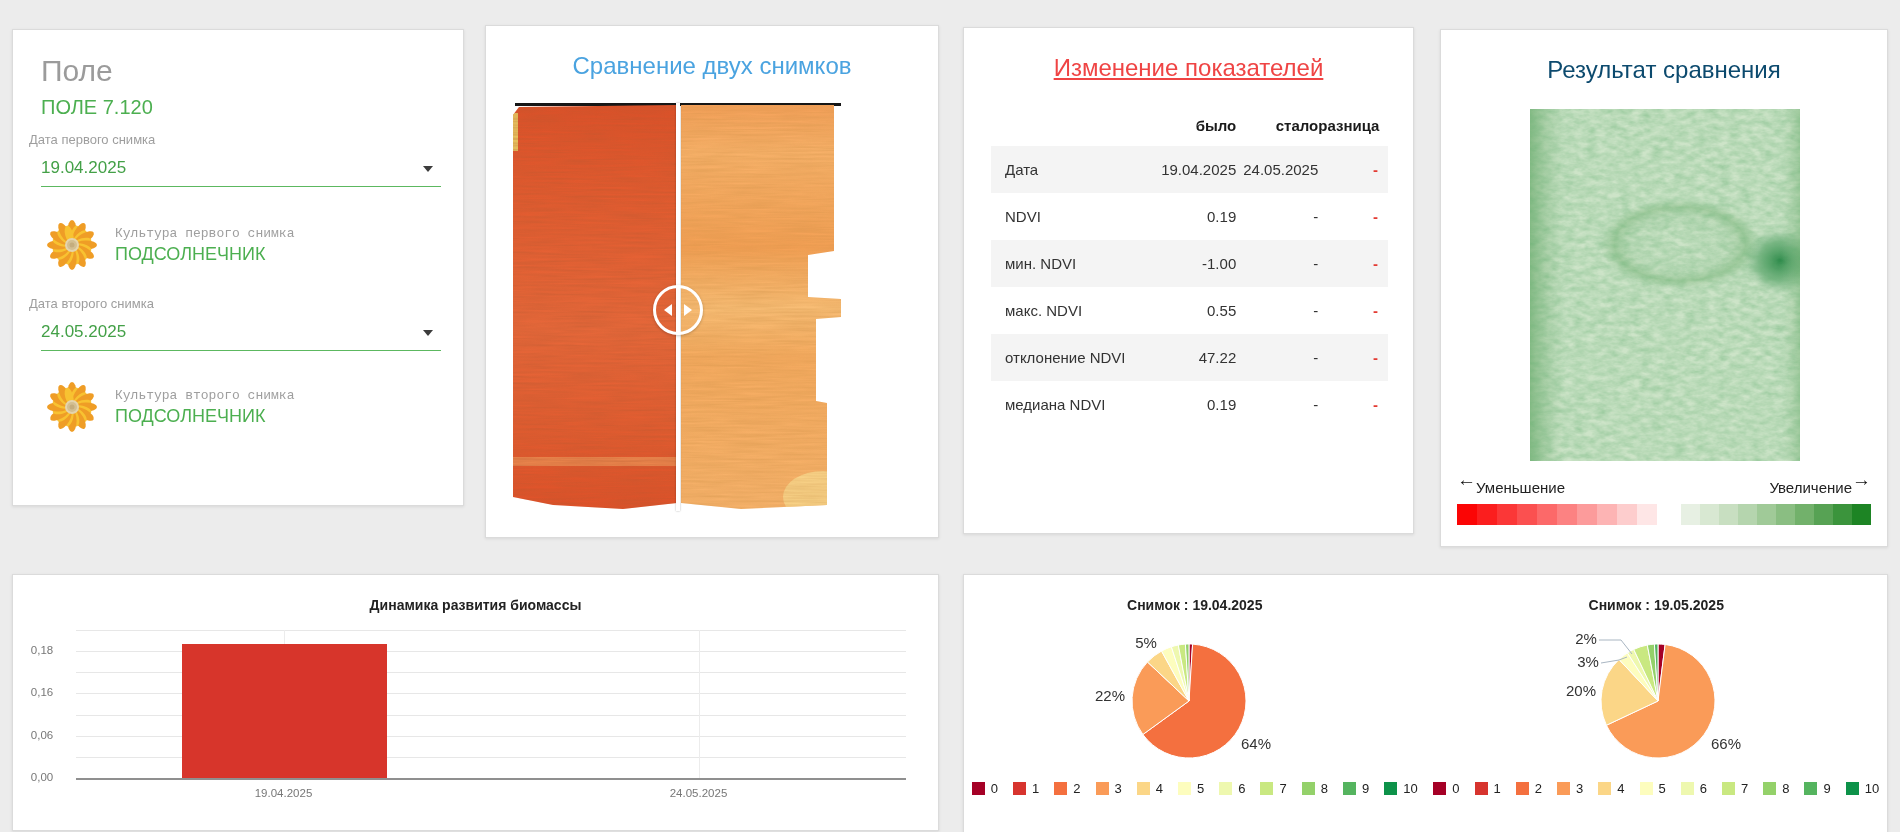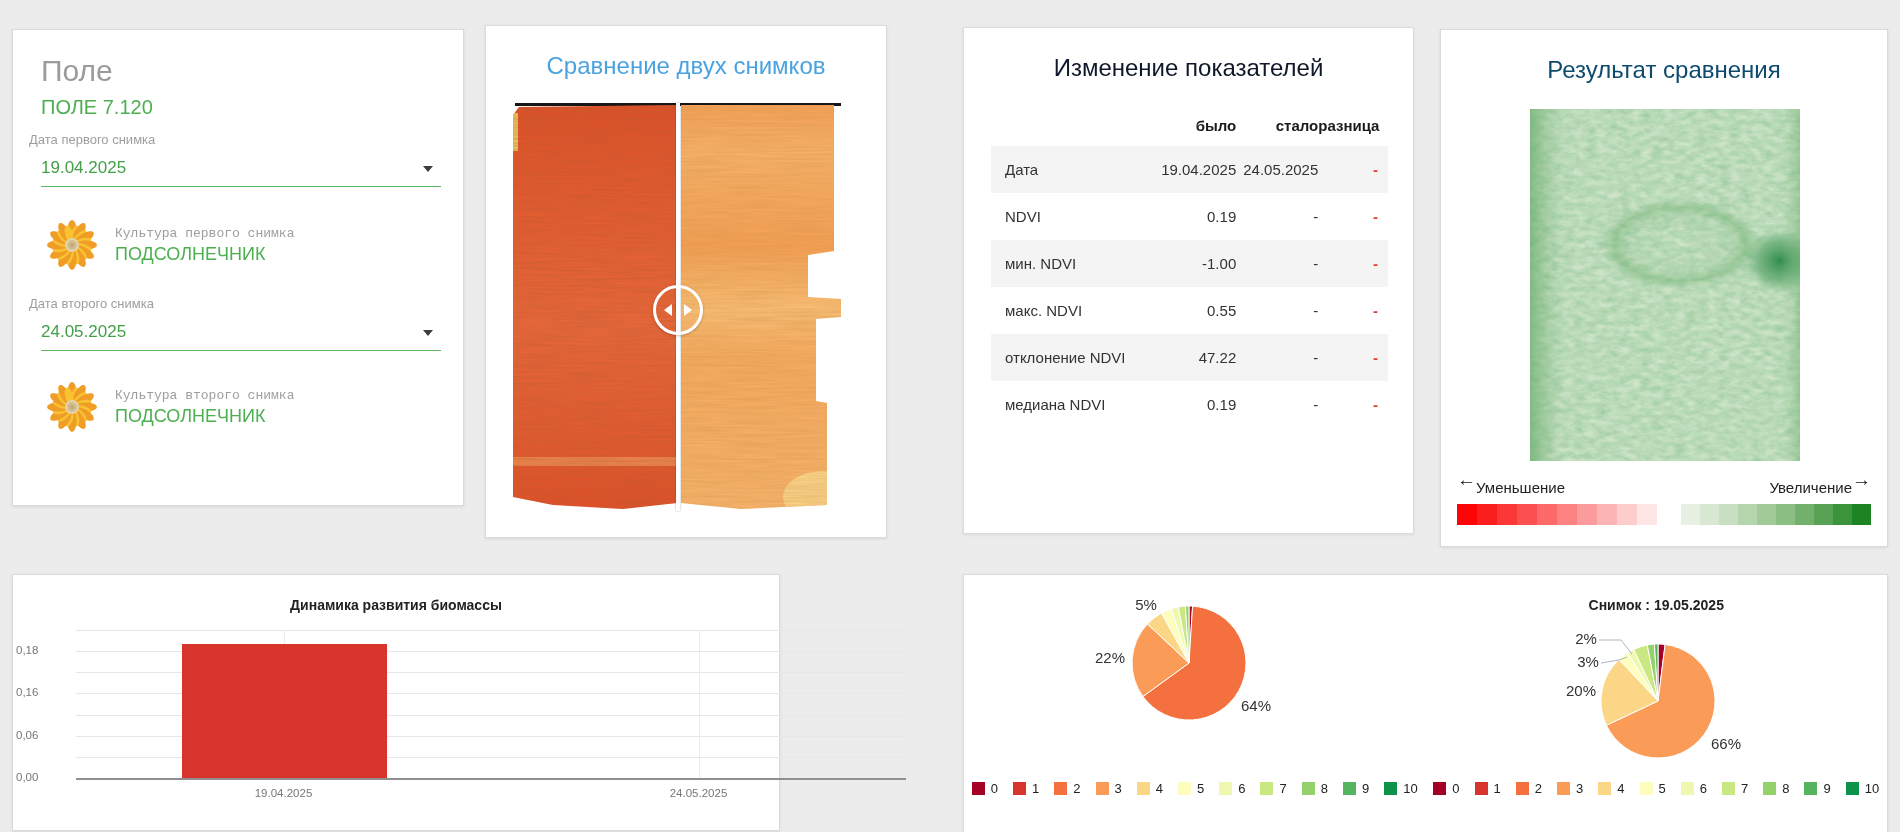--- a/index.html
+++ b/index.html
@@ -14,35 +14,35 @@
   .fp-select .val{position:absolute;left:0;top:4px;}
   .caret{position:absolute;right:8px;top:12px;width:0;height:0;border-left:5px solid transparent;border-right:5px solid transparent;border-top:6px solid #3c3c3c;}
   .crop-row{position:absolute;left:32px;width:400px;height:56px;}
   .crop-row svg{position:absolute;left:0;top:0;}
   .crop-label{position:absolute;left:70px;top:8px;font-size:13px;color:#9e9e9e;font-family:Liberation Mono, monospace;}
   .crop-value{position:absolute;left:70px;top:26px;font-size:18px;color:#4caf50;}
   .cmp-btn{position:absolute;left:38px;top:423px;width:186px;height:39px;background:#29b9d3;border:none;border-radius:3px;color:#fff;
     font-size:14px;font-weight:bold;letter-spacing:.8px;display:flex;align-items:center;justify-content:center;gap:10px;cursor:pointer;
     box-shadow:0 2px 4px rgba(0,0,0,.18);font-family:"Liberation Sans",sans-serif;}
   
-  #p-cmp{left:485px;top:8px;width:402px;height:513px;}
+  #p-cmp{left:485px;top:8px;width:454px;height:513px;}
   .p-title{position:absolute;top:26px;left:0;width:100%;text-align:center;font-size:24px;}
   #p-cmp .p-title{color:#4aa3e0;}
   .cmp-wrap{position:absolute;left:27px;top:77px;width:330px;height:408px;}
   .cmp-topline{position:absolute;left:2px;top:0;width:326px;height:3px;background:#161616;}
   .cmp-img{position:absolute;top:2px;}
   .cmp-divider{position:absolute;left:163px;top:0;width:4px;height:408px;background:#fff;box-shadow:0 0 2px rgba(0,0,0,.35);cursor:ew-resize;}
   .cmp-handle{position:absolute;left:140px;top:182px;width:50px;height:50px;border:3px solid #fff;border-radius:50%;box-sizing:border-box;
     box-shadow:0 1px 3px rgba(0,0,0,.25);cursor:ew-resize;}
   .tri{position:absolute;width:0;height:0;top:16px;border-top:6px solid transparent;border-bottom:6px solid transparent;}
   .tri-l{left:8px;border-right:8px solid #fff;}
   .tri-r{right:8px;border-left:8px solid #fff;}
   
   #p-ind{left:963px;top:10px;width:451px;height:507px;}
-  #p-ind .p-title{color:#0f172a;}
+  #p-ind .p-title{color:#ef4444;text-decoration:underline;}
   .ind-table{position:absolute;left:27px;top:76px;width:397px;font-size:15px;color:#333;}
   .ind-row{display:flex;align-items:center;height:47px;padding:0 10px 0 14px;box-sizing:border-box;}
   .ind-row.head{font-weight:bold;color:#1a1a1a;height:42px;}
   .ind-row.alt{background:#f4f4f4;}
   .c-label{flex:0 0 36%;text-align:left;}
   .c-was{flex:0 0 26%;text-align:right;}
   .c-now{flex:0 0 22%;text-align:right;}
   .c-diff{flex:0 0 16%;text-align:right;}
   .ind-row:not(.head) .c-diff{color:#e33b33;font-weight:bold;}
   
@@ -50,27 +50,27 @@
   #p-res .p-title{color:#0c4a6e;}
   #heatmap{position:absolute;left:89px;top:79px;}
   .cmp-legend{position:absolute;left:16px;right:16px;top:444px;display:flex;justify-content:space-between;font-size:15px;color:#222;}
   .cmp-legend .arr{font-size:19px;position:relative;top:-5px;color:#111;}
   .lg-item{display:flex;align-items:flex-end;}
   .ramps{position:absolute;left:16px;right:16px;top:474px;display:flex;justify-content:space-between;}
   .ramp{display:flex;}
   .ramp-cell{width:20px;height:21px;}
   #ramp-green .ramp-cell{width:19px;}
   
-  #p-bar{left:12px;top:557px;width:768px;height:257px;}
+  #p-bar{left:12px;top:557px;width:927px;height:257px;}
   .chart-title{position:absolute;top:22px;left:0;width:100%;text-align:center;font-size:14px;font-weight:bold;color:#222;}
   #bar-area{position:absolute;left:63px;top:55px;width:830px;height:148px;}
   .hgrid{position:absolute;left:0;width:830px;height:1px;background:#e7e7e7;}
   .hgrid.baseline{background:#8f8f8f;height:2px;}
   .vgrid{position:absolute;top:0;width:1px;height:148px;background:#ececec;}
-  .ytick{position:absolute;left:-60px;width:52px;text-align:left;font-size:11.5px;color:#777;}
+  .ytick{position:absolute;left:-60px;width:52px;text-align:center;font-size:11.5px;color:#777;}
   .xtick{position:absolute;top:157px;width:130px;text-align:center;font-size:11.5px;color:#777;}
   .bar{position:absolute;}
   
   #p-pies{left:963px;top:557px;width:925px;height:262px;}
   .pies{display:flex;height:100%;}
   .pie-half{width:50%;position:relative;}
   .pie-title{margin-top:22px;text-align:center;font-size:14px;font-weight:bold;color:#222;}
   svg.pie{display:block;margin-top:2px;}
   .pie-label{font-size:15px;fill:#333;font-family:"Liberation Sans",sans-serif;}
   .ndvi-legend{position:absolute;left:0;right:0;top:206px;display:flex;justify-content:center;gap:15px;align-items:center;font-size:13px;color:#222;}
@@ -345,20 +345,21 @@
         <div class="xtick" style="left: 142.5px;">19.04.2025</div>
         <div class="bar" style="left: 105.5px; width: 205px; top: 14.0952px; height: 133.905px; background: rgb(215, 53, 43);"></div>
         <div class="vgrid" style="left: 622.5px;"></div>
         <div class="xtick" style="left: 557.5px;">24.05.2025</div>
       </div>
   </div>
 
   <div class="panel" id="p-pies">
     <div class="pies">
       <div class="pie-half">
+        <div class="pie-title">Снимок : 19.04.2025</div>
         <svg class="pie" id="pie-1" width="462" height="160" viewBox="0 0 462 160">
             <path d="M225,86 L225.00,29.00 A57,57 0 0 1 228.58,29.11 Z" fill="#a50026" stroke="#fff" stroke-width="1"></path>
             <path d="M225,86 L228.58,29.11 A57,57 0 1 1 178.89,119.50 Z" fill="#f4703f" stroke="#fff" stroke-width="1"></path>
             <path d="M225,86 L178.89,119.50 A57,57 0 0 1 183.45,46.98 Z" fill="#fa9b58" stroke="#fff" stroke-width="1"></path>
             <path d="M225,86 L183.45,46.98 A57,57 0 0 1 197.54,36.05 Z" fill="#fbd687" stroke="#fff" stroke-width="1"></path>
             <path d="M225,86 L197.54,36.05 A57,57 0 0 1 207.39,31.79 Z" fill="#fdfdbe" stroke="#fff" stroke-width="1"></path>
             <path d="M225,86 L207.39,31.79 A57,57 0 0 1 214.32,30.01 Z" fill="#eef8af" stroke="#fff" stroke-width="1"></path>
             <path d="M225,86 L214.32,30.01 A57,57 0 0 1 221.42,29.11 Z" fill="#c9e881" stroke="#fff" stroke-width="1"></path>
             <path d="M225,86 L221.42,29.11 A57,57 0 0 1 225.00,29.00 Z" fill="#94d16a" stroke="#fff" stroke-width="1"></path>
             <text x="182" y="33" text-anchor="middle" class="pie-label">5%</text>

